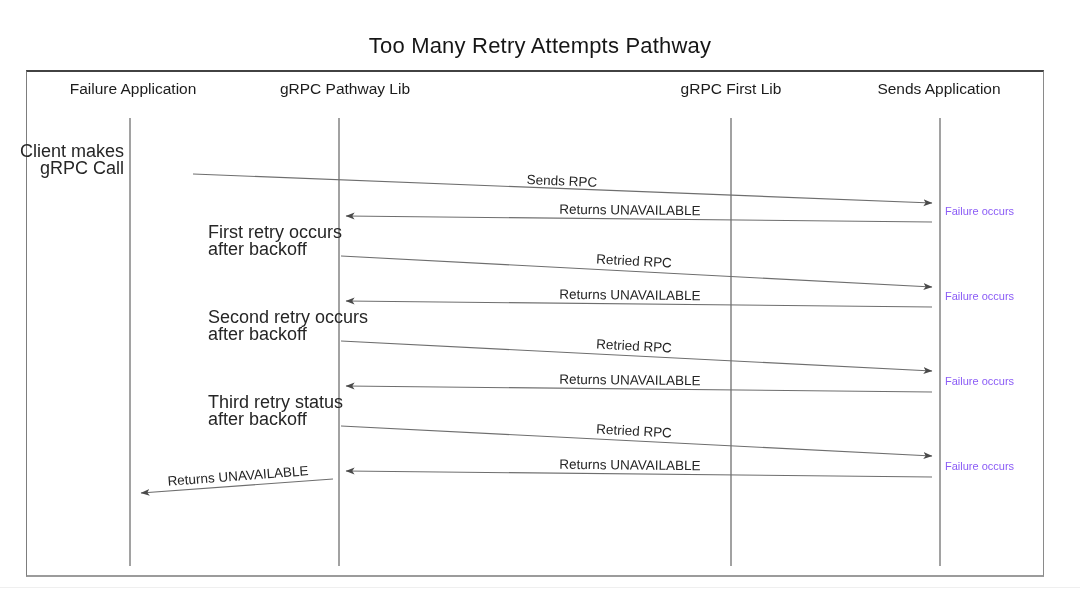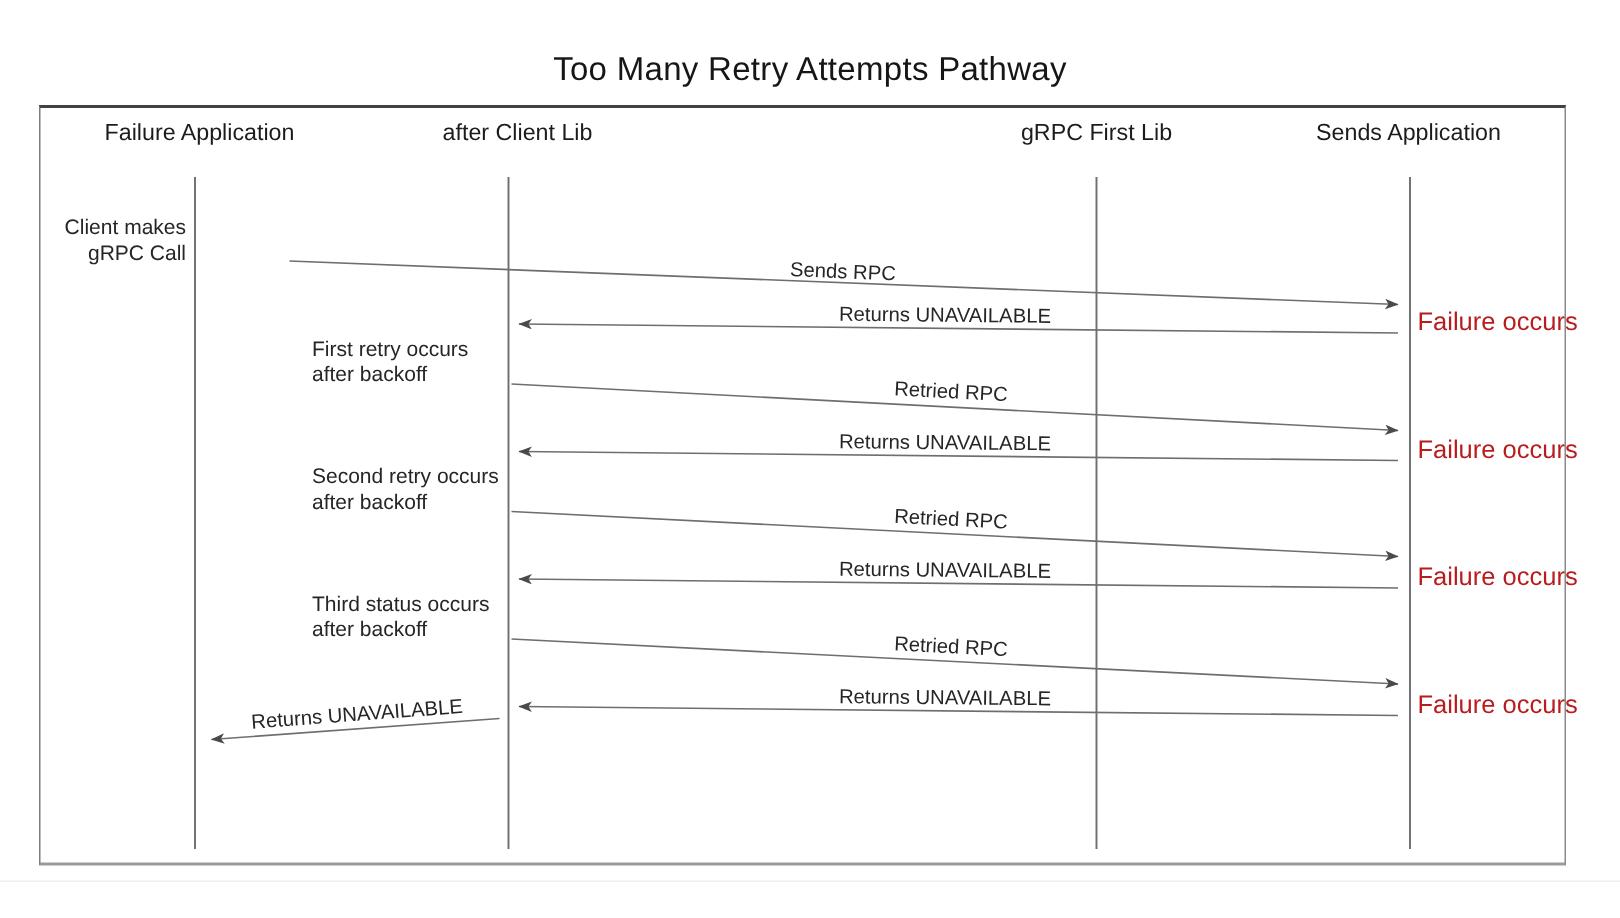--- a/index.html
+++ b/index.html
@@ -48,30 +48,30 @@
   }
   .msg {
     position: absolute;
     transform: translate(-50%, -50%);
     font-size: 13.5px;
     color: #262626;
     white-space: nowrap;
   }
   .note {
     position: absolute;
-    font-size: 14px;
+    font-size: 18px;
     line-height: 16.5px;
     color: #262626;
     white-space: pre-line;
   }
   .note-right { text-align: right; }
   .failure {
     position: absolute;
-    font-size: 17px;
-    color: #b91c1c;
+    font-size: 11px;
+    color: #8b5cf6;
     white-space: nowrap;
   }
 </style>
 </head>
 <body>
 
 <div class="stage">
 
   <div class="title">Too Many Retry Attempts Pathway</div>
 
@@ -94,41 +94,41 @@
     <line x1="341" y1="256" x2="932" y2="287" stroke="#6e6e6e" stroke-width="1.1" marker-end="url(#arrow)"></line>
     <line x1="932" y1="307" x2="346" y2="301" stroke="#6e6e6e" stroke-width="1.1" marker-end="url(#arrow)"></line>
     <line x1="341" y1="341" x2="932" y2="371" stroke="#6e6e6e" stroke-width="1.1" marker-end="url(#arrow)"></line>
     <line x1="932" y1="392" x2="346" y2="386" stroke="#6e6e6e" stroke-width="1.1" marker-end="url(#arrow)"></line>
     <line x1="341" y1="426" x2="932" y2="456" stroke="#6e6e6e" stroke-width="1.1" marker-end="url(#arrow)"></line>
     <line x1="932" y1="477" x2="346" y2="471" stroke="#6e6e6e" stroke-width="1.1" marker-end="url(#arrow)"></line>
     <line x1="333" y1="479" x2="141" y2="493" stroke="#6e6e6e" stroke-width="1.1" marker-end="url(#arrow)"></line>
   </svg>
 
   <div class="actor" style="left:133px">Failure Application</div>
-  <div class="actor" style="left:345px">after Client Lib</div>
+  <div class="actor" style="left:345px">gRPC Pathway Lib</div>
   <div class="actor" style="left:731px">gRPC First Lib</div>
   <div class="actor" style="left:939px">Sends Application</div>
 
   <div class="msg" style="left:562px; top:181px; transform:translate(-50%,-50%) rotate(2.4deg)">Sends RPC</div>
   <div class="msg" style="left:630px; top:210px; transform:translate(-50%,-50%) rotate(0.6deg)">Returns UNAVAILABLE</div>
   <div class="msg" style="left:634px; top:261px; transform:translate(-50%,-50%) rotate(2.9deg)">Retried RPC</div>
   <div class="msg" style="left:630px; top:295px; transform:translate(-50%,-50%) rotate(0.6deg)">Returns UNAVAILABLE</div>
   <div class="msg" style="left:634px; top:346px; transform:translate(-50%,-50%) rotate(2.9deg)">Retried RPC</div>
   <div class="msg" style="left:630px; top:380px; transform:translate(-50%,-50%) rotate(0.6deg)">Returns UNAVAILABLE</div>
   <div class="msg" style="left:634px; top:431px; transform:translate(-50%,-50%) rotate(2.9deg)">Retried RPC</div>
   <div class="msg" style="left:630px; top:465px; transform:translate(-50%,-50%) rotate(0.6deg)">Returns UNAVAILABLE</div>
   <div class="msg" style="left:238px; top:476px; transform:translate(-50%,-50%) rotate(-4.3deg)">Returns UNAVAILABLE</div>
 
   <div class="note note-right" style="right:956px; top:143px">Client makes
 gRPC Call</div>
   <div class="note" style="left:208px; top:224px">First retry occurs
 after backoff</div>
   <div class="note" style="left:208px; top:309px">Second retry occurs
 after backoff</div>
-  <div class="note" style="left:208px; top:394px">Third status occurs
+  <div class="note" style="left:208px; top:394px">Third retry status
 after backoff</div>
 
   <div class="failure" style="left:945px; top:205px">Failure occurs</div>
   <div class="failure" style="left:945px; top:290px">Failure occurs</div>
   <div class="failure" style="left:945px; top:375px">Failure occurs</div>
   <div class="failure" style="left:945px; top:460px">Failure occurs</div>
 
   <div class="page-edge"></div>
 
 </div>

